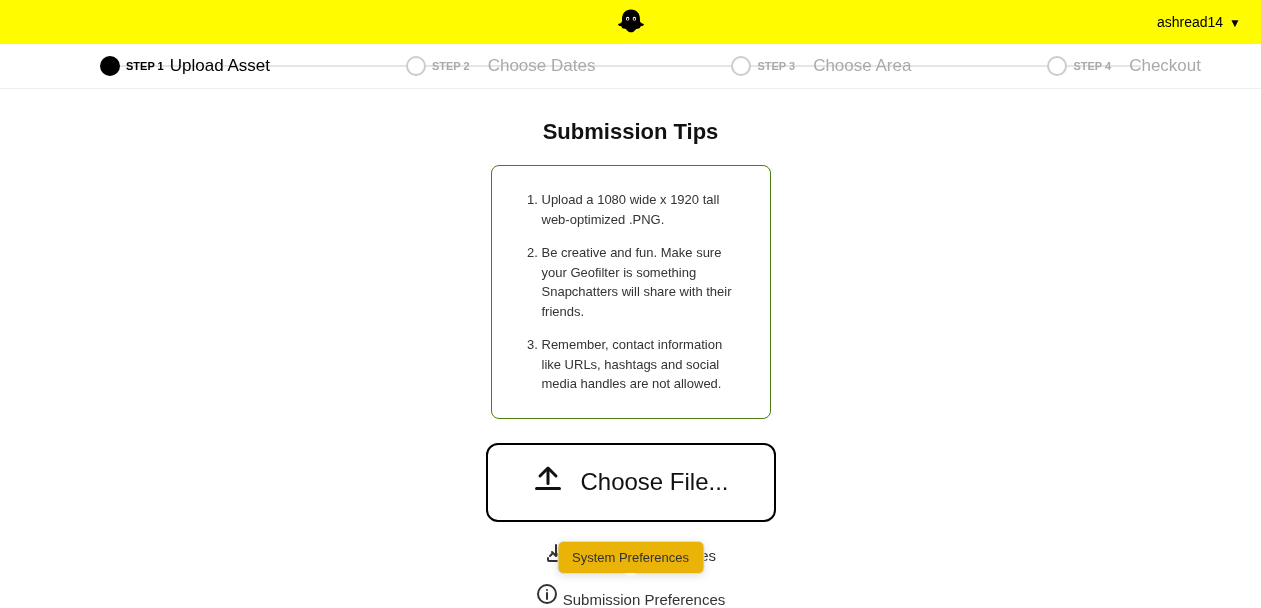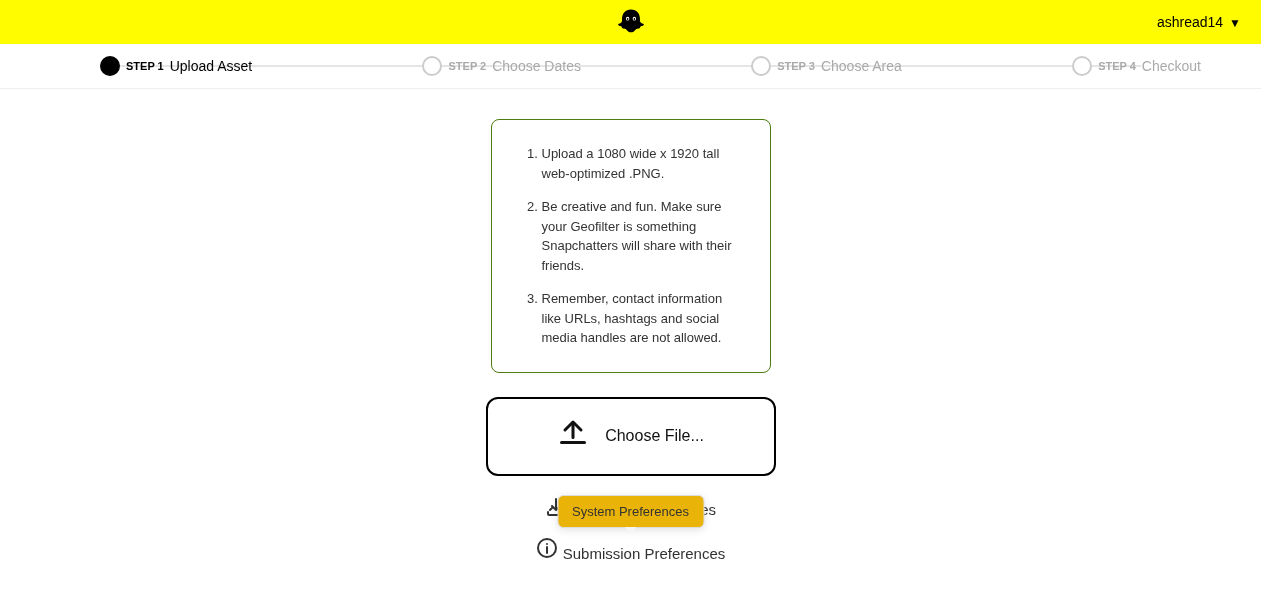--- a/index.html
+++ b/index.html
@@ -67,25 +67,26 @@
     }
     .step-num {
       font-size: 11px;
       font-weight: 700;
       color: #000;
     }
     .step-num.inactive {
       color: #aaa;
     }
     .step-name {
-      font-size: 14px;
+      font-size: 17px;
       color: #000;
     }
     .step-name.inactive {
       color: #aaa;
+      margin-left: 12px;
     }
 
     
     .main-content {
       display: flex;
       flex-direction: column;
       align-items: center;
       padding: 30px 20px;
     }
 
@@ -129,21 +130,21 @@
       max-width: 290px;
       width: 100%;
       cursor: pointer;
       background: #fff;
       margin-bottom: 20px;
     }
     .choose-file-btn .upload-icon {
       font-size: 26px;
     }
     .choose-file-btn .btn-text {
-      font-size: 16px;
+      font-size: 24px;
       font-weight: 500;
       color: #111;
     }
 
     .link-item {
       display: flex;
       align-items: center;
       gap: 10px;
       margin-bottom: 14px;
       cursor: pointer;
@@ -270,20 +271,21 @@
         <span class="step-num inactive">STEP 4</span>
         <span class="step-name inactive">Checkout</span>
       </div>
 
     </div>
   </div>
 </nav>
 
 <main class="main-content">
 
+  <h2 class="submission-title">Submission Tips</h2>
 
   <div class="tips-box">
     <ol>
       <li>Upload a 1080 wide x 1920 tall web-optimized .PNG.</li>
       <li>Be creative and fun. Make sure your Geofilter is something Snapchatters will share with their friends.</li>
       <li>Remember, contact information like URLs, hashtags and social media handles are not allowed.</li>
     </ol>
   </div>
 
   <button class="choose-file-btn">

